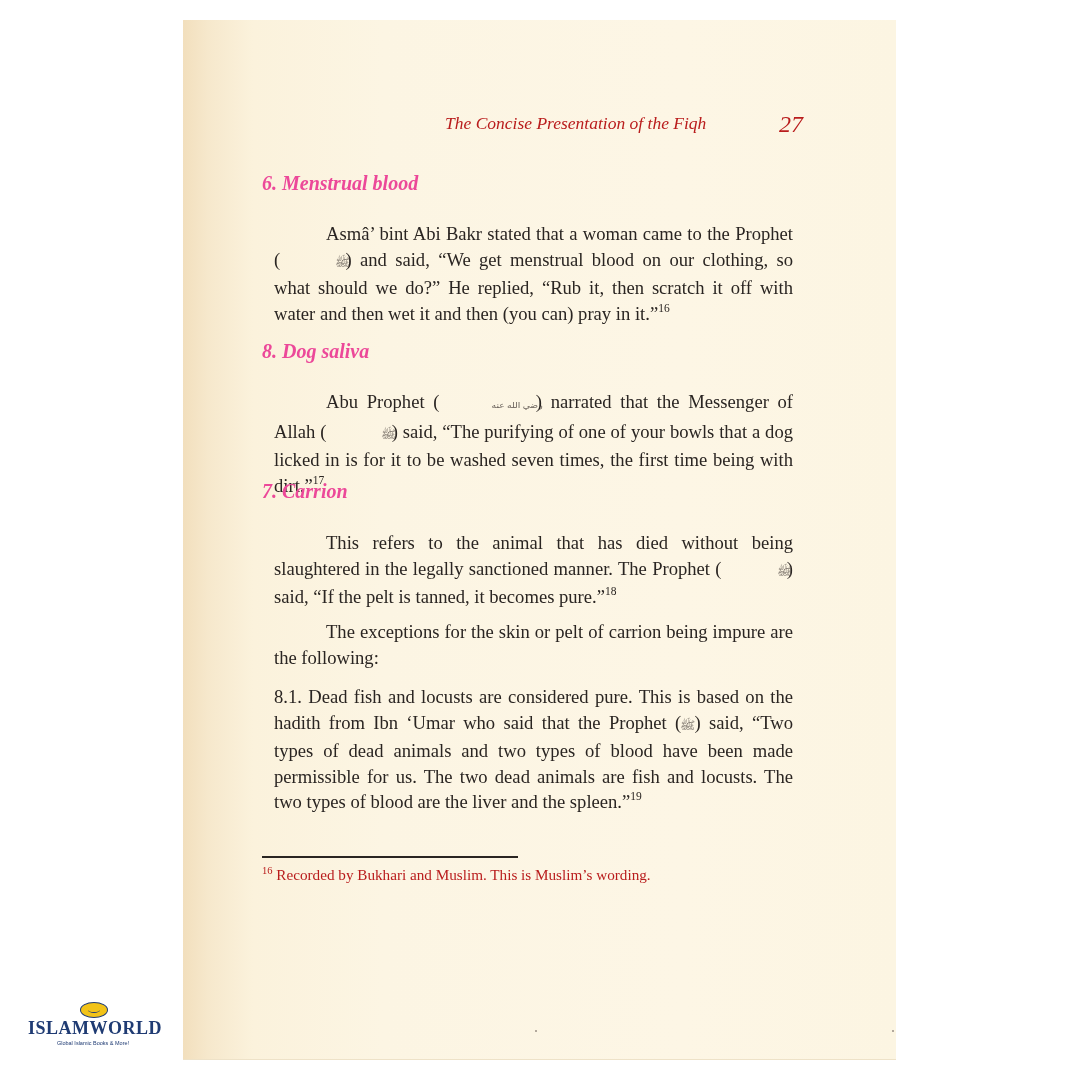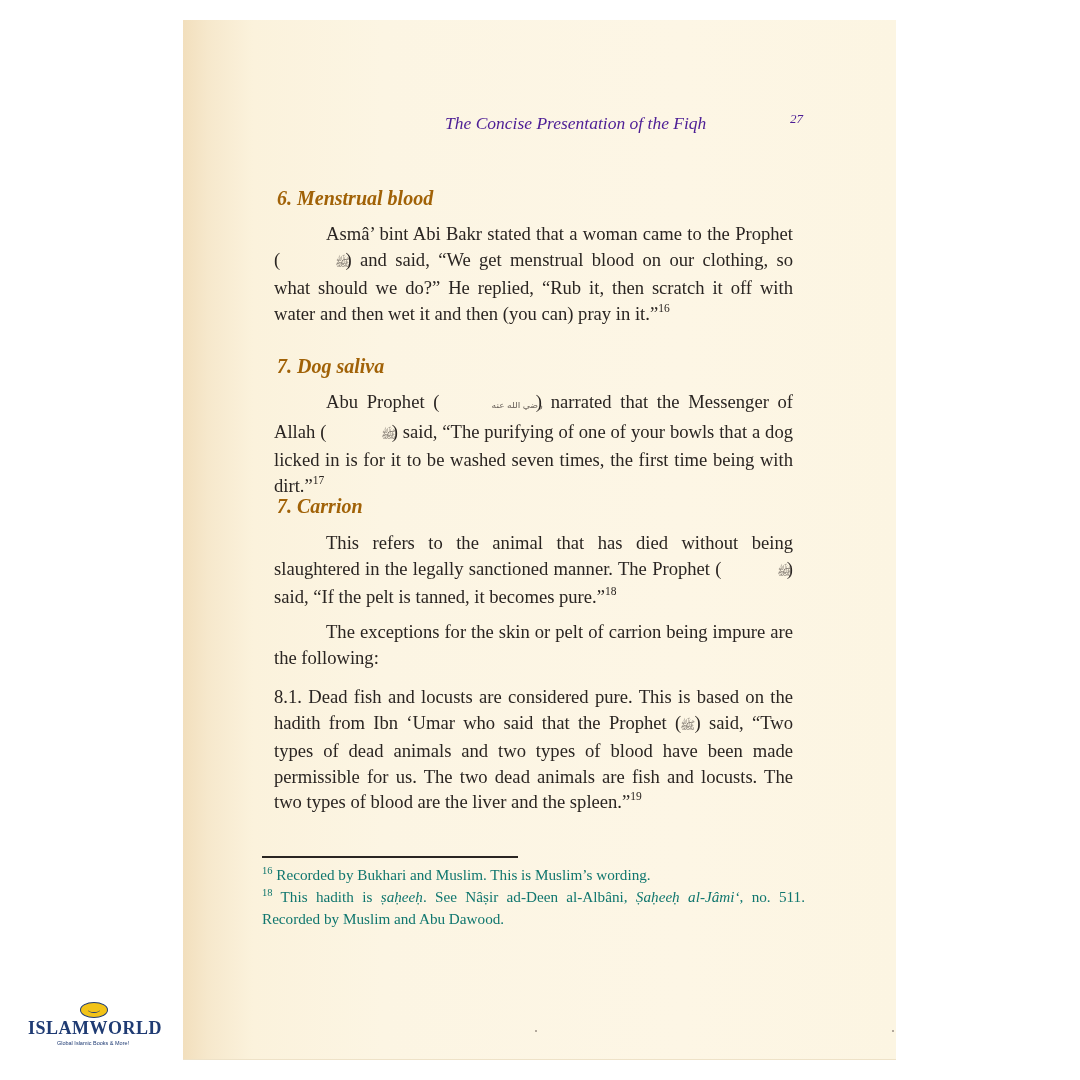--- a/index.html
+++ b/index.html
@@ -25,45 +25,45 @@
       box-shadow: inset 0 -1px 0 #eee2c8;
     }
     .running-head {
       position: absolute;
       left: 445px;
       top: 111px;
       width: 360px;
       height: 26px;
       font-style: italic;
       font-size: 17.5px;
-      color: #4c1d95;
+      color: #b91c1c;
     }
     .running-head .title {
       position: absolute;
       left: 0;
       top: 2px;
     }
     .running-head .page-num {
       position: absolute;
       right: 2px;
       top: 0;
-      font-size: 13px;
+      font-size: 24px;
       font-style: italic;
     }
     .text-block {
       position: absolute;
       left: 262px;
       width: 543px;
     }
     .heading {
       font-style: italic;
       font-size: 20px;
       line-height: 24px;
-      color: #a16207;
-      margin: 15px;
+      color: #ec4899;
+      margin: 0;
     }
     .para {
       font-size: 18.6px;
       line-height: 25.6px;
       text-align: justify;
       text-align-last: left;
       margin: 12px;
       color: #2a2522;
     }
     .para.indent { text-indent: 52px; }
@@ -92,21 +92,21 @@
       left: 262px;
       top: 864px;
       width: 543px;
     }
     .fn {
       font-size: 15.2px;
       line-height: 22px;
       text-align: justify;
       text-align-last: left;
       margin: 0;
-      color: #0f766e;
+      color: #b91c1c;
     }
     .fn sup {
       font-size: 10.5px;
       vertical-align: 6px;
     }
     .it { font-style: italic; }
     .logo {
       position: absolute;
       left: 28px;
       top: 1002px;
@@ -175,21 +175,21 @@
 </div>
 
 <div class="text-block" style="top:171px;">
   <h3 class="heading">6. Menstrual blood</h3>
 </div>
 <div class="text-block" style="top:209px;">
   <p class="para indent"><span>Asmâ’ bint Abi Bakr stated that a woman came to the Prophet (</span><span class="pbuh">ﷺ</span><span>) and said, “We get menstrual blood on our clothing, so what should we do?” He replied, “Rub it, then scratch it off with water and then wet it and then (you can) pray in it.”</span><sup>16</sup></p>
 </div>
 
 <div class="text-block" style="top:339px;">
-  <h3 class="heading">7. Dog saliva</h3>
+  <h3 class="heading">8. Dog saliva</h3>
 </div>
 <div class="text-block" style="top:377px;">
   <p class="para indent"><span>Abu Prophet (</span><span class="pbuh" style="font-size:8px;">رضي الله عنه</span><span>) narrated that the Messenger of Allah (</span><span class="pbuh">ﷺ</span><span>) said, “The purifying of one of your bowls that a dog licked in is for it to be washed seven times, the first time being with dirt.”</span><sup>17</sup></p>
 </div>
 
 <div class="text-block" style="top:479px;">
   <h3 class="heading">7. Carrion</h3>
 </div>
 <div class="text-block" style="top:518px;">
   <p class="para indent"><span>This refers to the animal that has died without being slaughtered in the legally sanctioned manner. The Prophet (</span><span class="pbuh">ﷺ</span><span>) said, “If the pelt is tanned, it becomes pure.”</span><sup>18</sup></p>
@@ -197,21 +197,20 @@
 <div class="text-block" style="top:607px;">
   <p class="para indent">The exceptions for the skin or pelt of carrion being impure are the following:</p>
 </div>
 <div class="text-block" style="top:672px;">
   <p class="para"><span>8.1. Dead fish and locusts are considered pure. This is based on the hadith from Ibn ‘Umar who said that the Prophet (</span><span class="pbuh">ﷺ</span><span>) said, “Two types of dead animals and two types of blood have been made permissible for us. The two dead animals are fish and locusts. The two types of blood are the liver and the spleen.”</span><sup>19</sup></p>
 </div>
 
 <div class="footnote-rule"></div>
 <div class="footnotes">
   <p class="fn"><sup>16</sup> <span>Recorded by Bukhari and Muslim. This is Muslim’s wording.</span></p>
-  <p class="fn"><sup>18</sup> <span>This hadith is </span><span class="it">ṣaḥeeḥ</span><span>. See Nâṣir ad-Deen al-Albâni, </span><span class="it">Ṣaḥeeḥ al-Jâmi‘</span><span>, no. 511. Recorded by Muslim and Abu Dawood.</span></p>
 </div>
 
 <span class="dot" style="left:535px; top:1030px;"></span>
 <span class="dot" style="left:892px; top:1030px;"></span>
 
 <div class="logo">
   <div class="badge"></div>
   <div class="wordmark">ISLAMWORLD</div>
   <div class="tagline">Global Islamic Books &amp; More!</div>
 </div>

